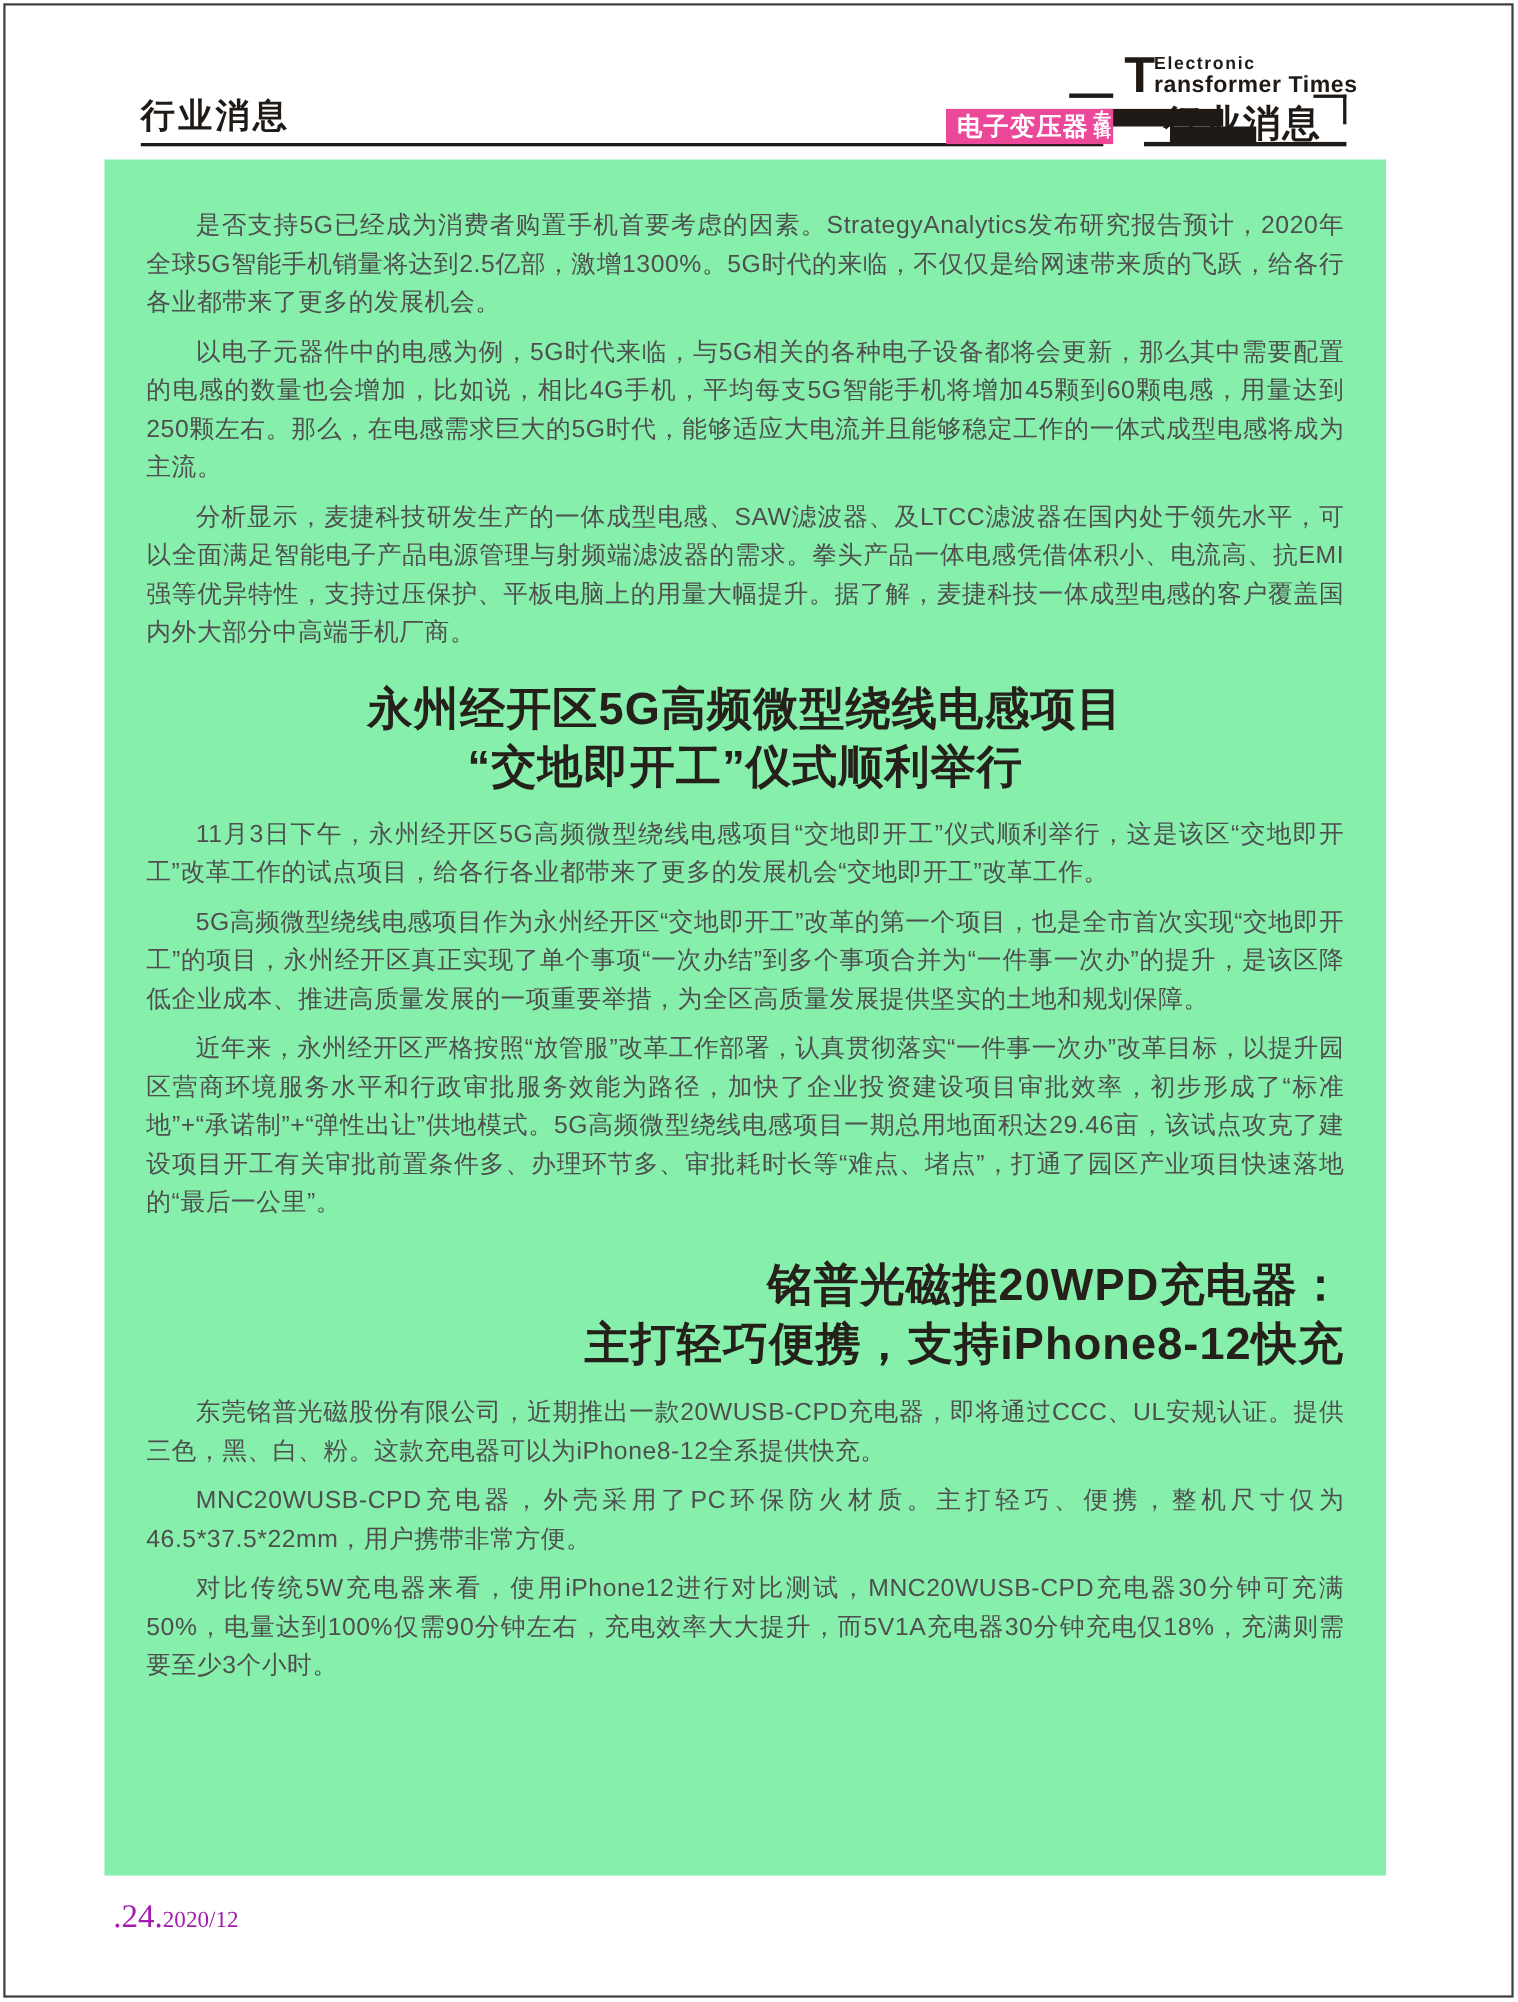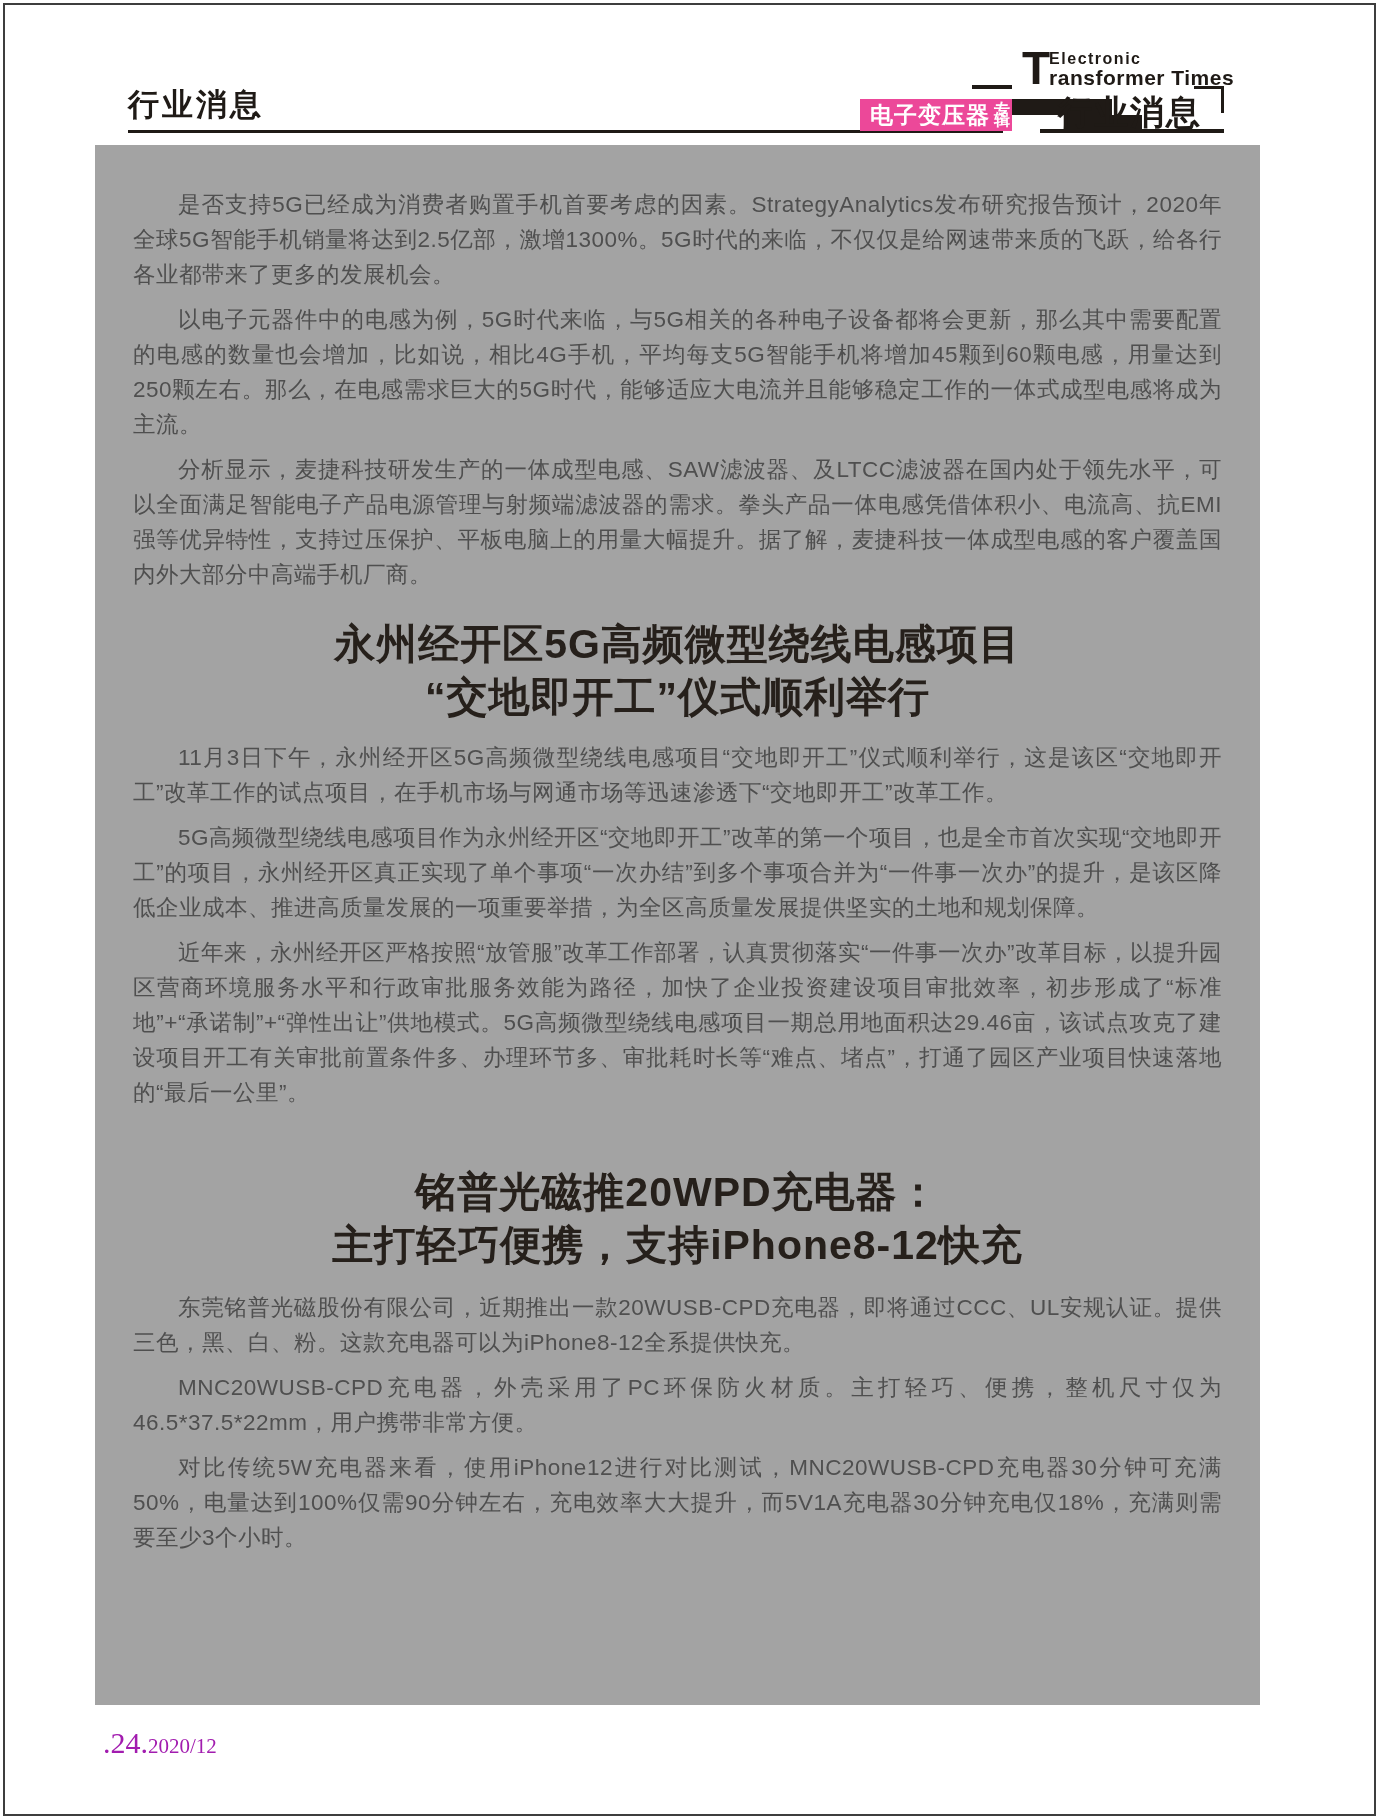--- a/index.html
+++ b/index.html
@@ -47,34 +47,34 @@
   .bracket-h{position:absolute;left:1194px;top:86px;width:30px;height:3px;background:#1f1a16;}
   .bracket-v{position:absolute;left:1221px;top:86px;width:3px;height:27px;background:#1f1a16;}
   .h-right-title{
     position:absolute;left:1058px;top:90px;
     font-size:34px;font-weight:900;letter-spacing:2px;color:#1f1a16;
   }
   .h-rule-right{position:absolute;left:1040px;top:129px;width:184px;height:4px;background:#1f1a16;}
   
   .panel{
     position:absolute;left:95px;top:145px;width:1165px;height:1560px;
-    background:#a3a3a3;box-sizing:border-box;
+    background:#86efac;box-sizing:border-box;
     padding:42px 38px 40px 38px;
   }
   p.body{
     font-size:22.5px;line-height:35px;color:#4f4f4f;
     text-indent:2em;margin:0 0 10px 0;
     text-align:justify;letter-spacing:0.5px;
   }
   h2.headline{
     font-size:41px;line-height:53px;font-weight:bold;color:#26201b;
     text-align:center;letter-spacing:1px;
     margin:26px 0 16px 0;
   }
-  h2.headline2{margin-top:56px;margin-bottom:18px;}
+  h2.headline2{margin-top:32px;margin-bottom:18px;text-align:right;}
   .hl-line{display:block;}
   
   .footer{
     position:absolute;left:103px;top:1726px;
     font-family:"Liberation Serif",serif;color:#a21caf;white-space:nowrap;
   }
   .f-num{font-size:30px;}
   .f-issue{font-size:21px;}
 </style>
 </head>
@@ -111,21 +111,21 @@
 
   <main class="panel">
     <p class="body">是否支持5G已经成为消费者购置手机首要考虑的因素。StrategyAnalytics发布研究报告预计，2020年全球5G智能手机销量将达到2.5亿部，激增1300%。5G时代的来临，不仅仅是给网速带来质的飞跃，给各行各业都带来了更多的发展机会。</p>
     <p class="body">以电子元器件中的电感为例，5G时代来临，与5G相关的各种电子设备都将会更新，那么其中需要配置的电感的数量也会增加，比如说，相比4G手机，平均每支5G智能手机将增加45颗到60颗电感，用量达到250颗左右。那么，在电感需求巨大的5G时代，能够适应大电流并且能够稳定工作的一体式成型电感将成为主流。</p>
     <p class="body">分析显示，麦捷科技研发生产的一体成型电感、SAW滤波器、及LTCC滤波器在国内处于领先水平，可以全面满足智能电子产品电源管理与射频端滤波器的需求。拳头产品一体电感凭借体积小、电流高、抗EMI强等优异特性，支持过压保护、平板电脑上的用量大幅提升。据了解，麦捷科技一体成型电感的客户覆盖国内外大部分中高端手机厂商。</p>
 
     <h2 class="headline">
       <span class="hl-line">永州经开区5G高频微型绕线电感项目</span>
       <span class="hl-line">“交地即开工”仪式顺利举行</span>
     </h2>
-    <p class="body">11月3日下午，永州经开区5G高频微型绕线电感项目“交地即开工”仪式顺利举行，这是该区“交地即开工”改革工作的试点项目，在手机市场与网通市场等迅速渗透下“交地即开工”改革工作。</p>
+    <p class="body">11月3日下午，永州经开区5G高频微型绕线电感项目“交地即开工”仪式顺利举行，这是该区“交地即开工”改革工作的试点项目，给各行各业都带来了更多的发展机会“交地即开工”改革工作。</p>
     <p class="body">5G高频微型绕线电感项目作为永州经开区“交地即开工”改革的第一个项目，也是全市首次实现“交地即开工”的项目，永州经开区真正实现了单个事项“一次办结”到多个事项合并为“一件事一次办”的提升，是该区降低企业成本、推进高质量发展的一项重要举措，为全区高质量发展提供坚实的土地和规划保障。</p>
     <p class="body">近年来，永州经开区严格按照“放管服”改革工作部署，认真贯彻落实“一件事一次办”改革目标，以提升园区营商环境服务水平和行政审批服务效能为路径，加快了企业投资建设项目审批效率，初步形成了“标准地”+“承诺制”+“弹性出让”供地模式。5G高频微型绕线电感项目一期总用地面积达29.46亩，该试点攻克了建设项目开工有关审批前置条件多、办理环节多、审批耗时长等“难点、堵点”，打通了园区产业项目快速落地的“最后一公里”。</p>
 
     <h2 class="headline headline2">
       <span class="hl-line">铭普光磁推20WPD充电器：</span>
       <span class="hl-line">主打轻巧便携，支持iPhone8-12快充</span>
     </h2>
     <p class="body">东莞铭普光磁股份有限公司，近期推出一款20WUSB-CPD充电器，即将通过CCC、UL安规认证。提供三色，黑、白、粉。这款充电器可以为iPhone8-12全系提供快充。</p>
     <p class="body">MNC20WUSB-CPD充电器，外壳采用了PC环保防火材质。主打轻巧、便携，整机尺寸仅为46.5*37.5*22mm，用户携带非常方便。</p>
     <p class="body">对比传统5W充电器来看，使用iPhone12进行对比测试，MNC20WUSB-CPD充电器30分钟可充满50%，电量达到100%仅需90分钟左右，充电效率大大提升，而5V1A充电器30分钟充电仅18%，充满则需要至少3个小时。</p>

